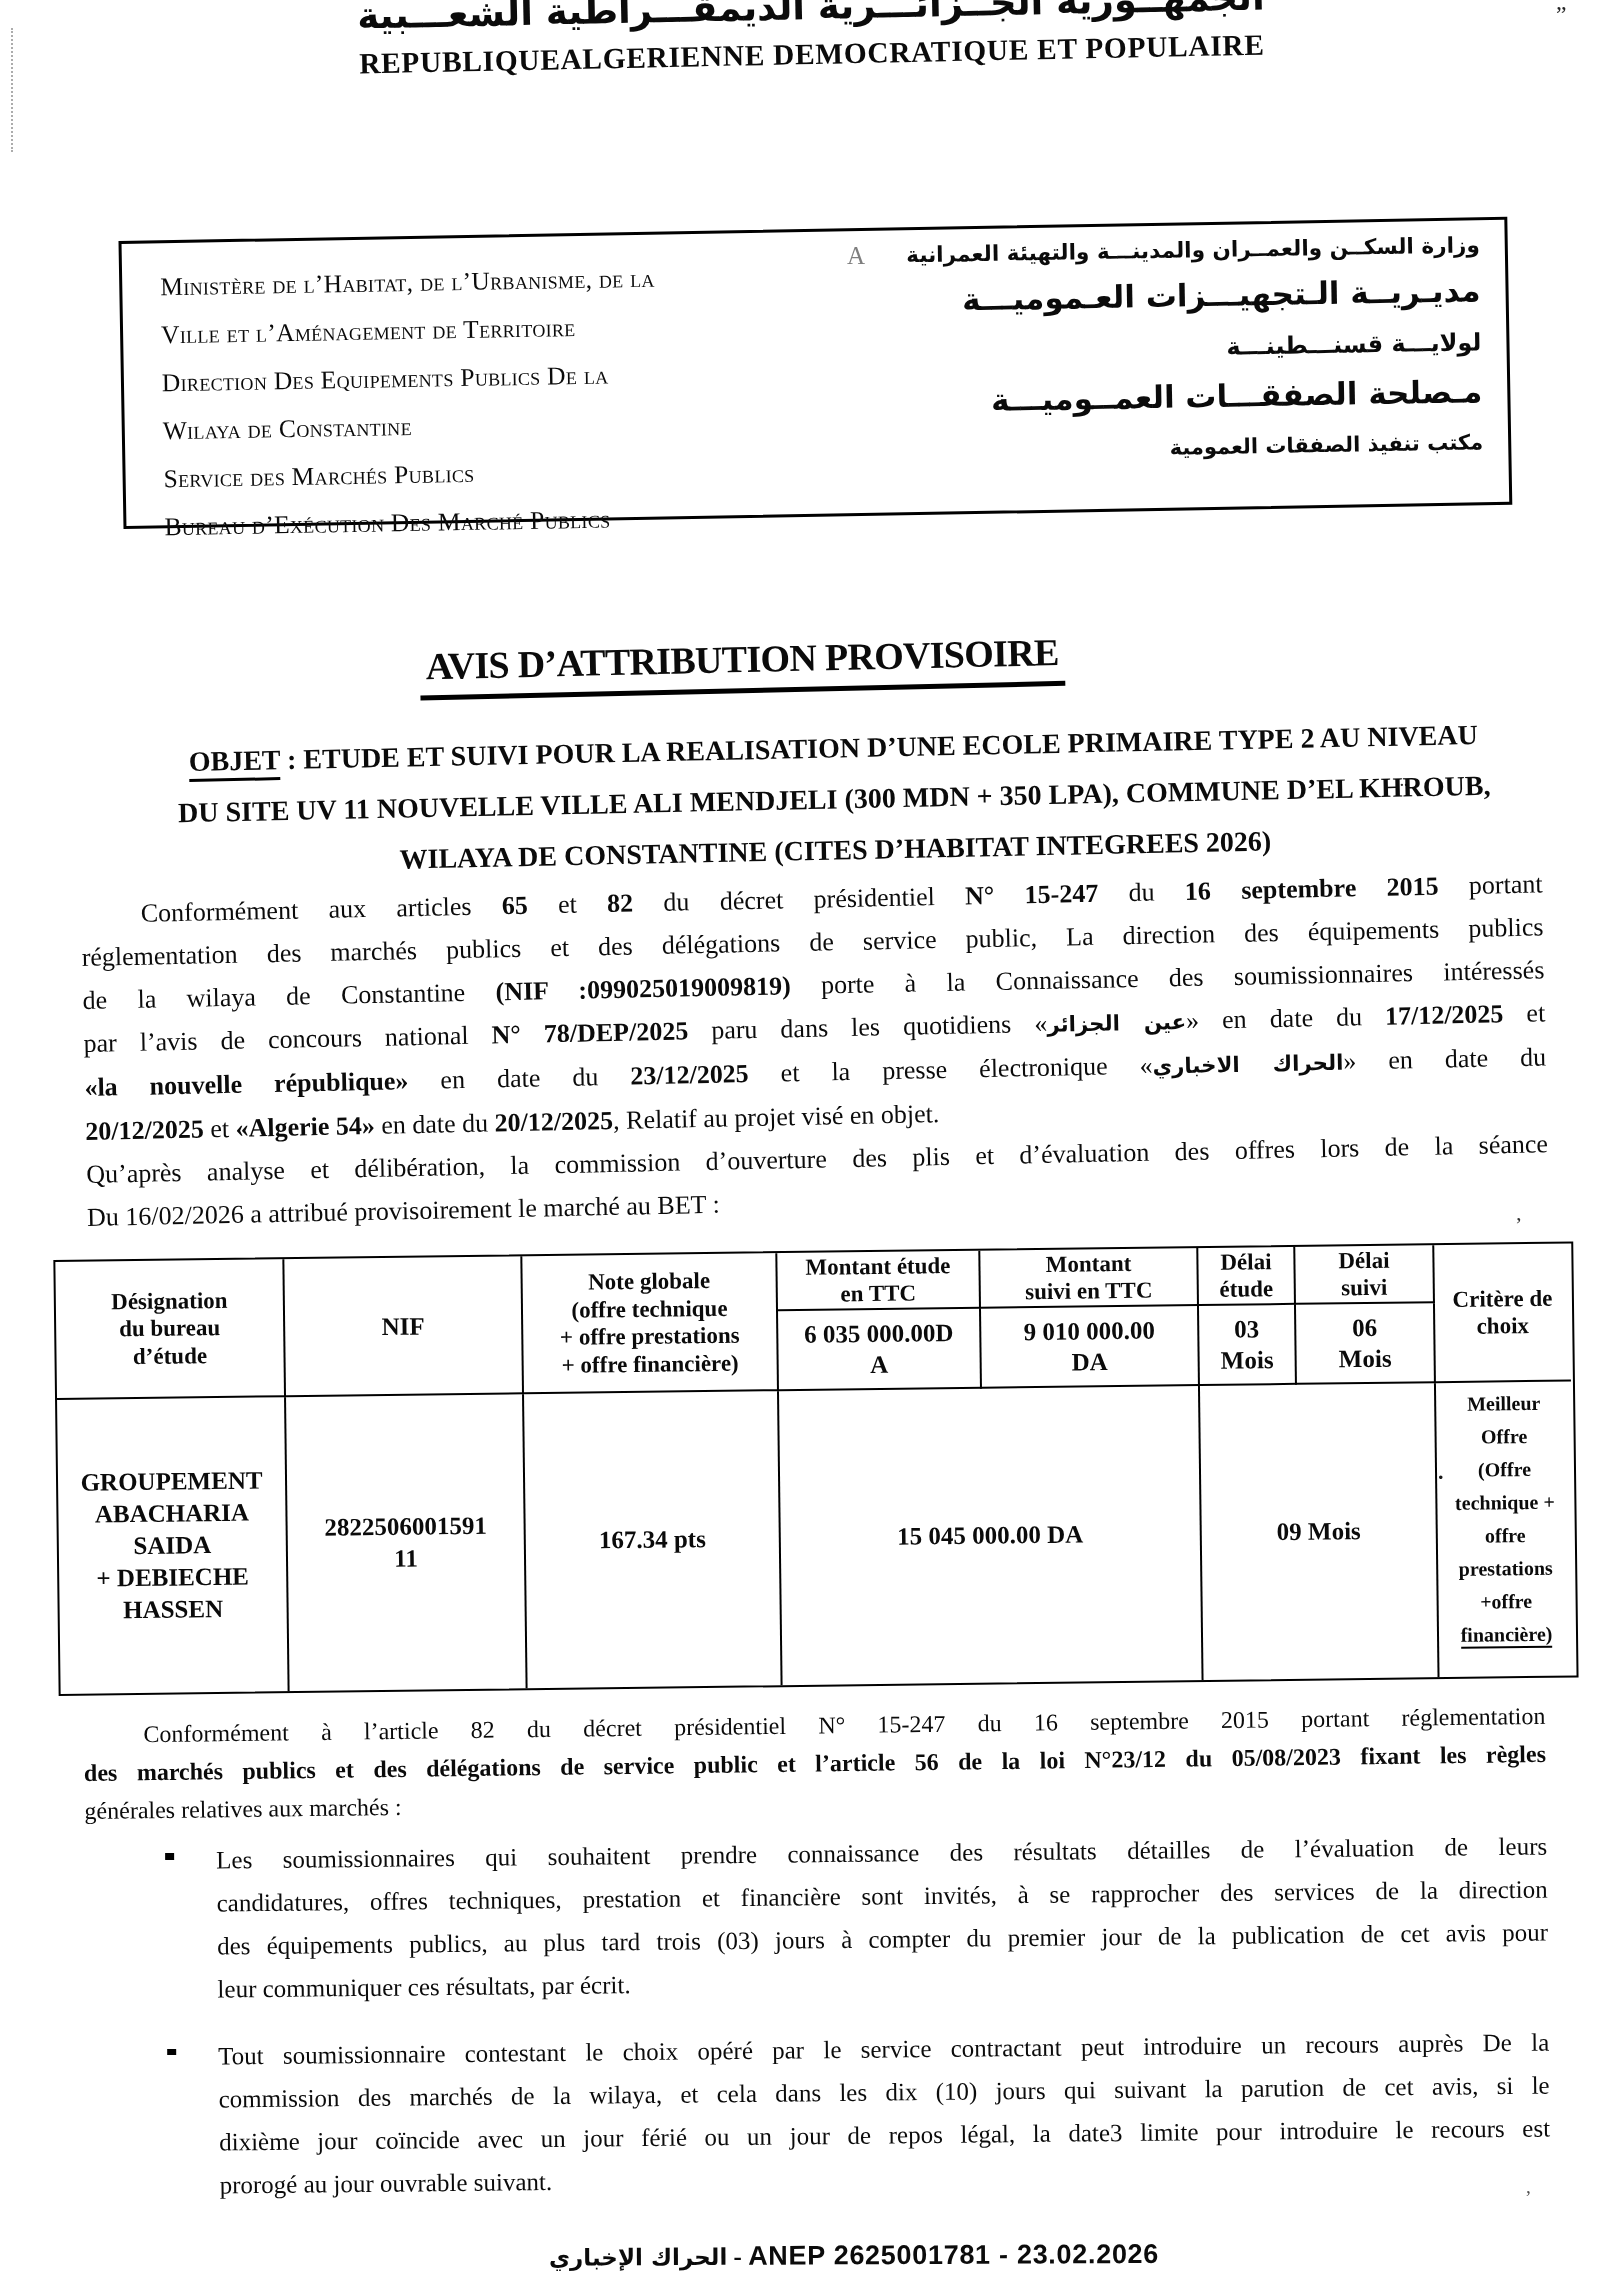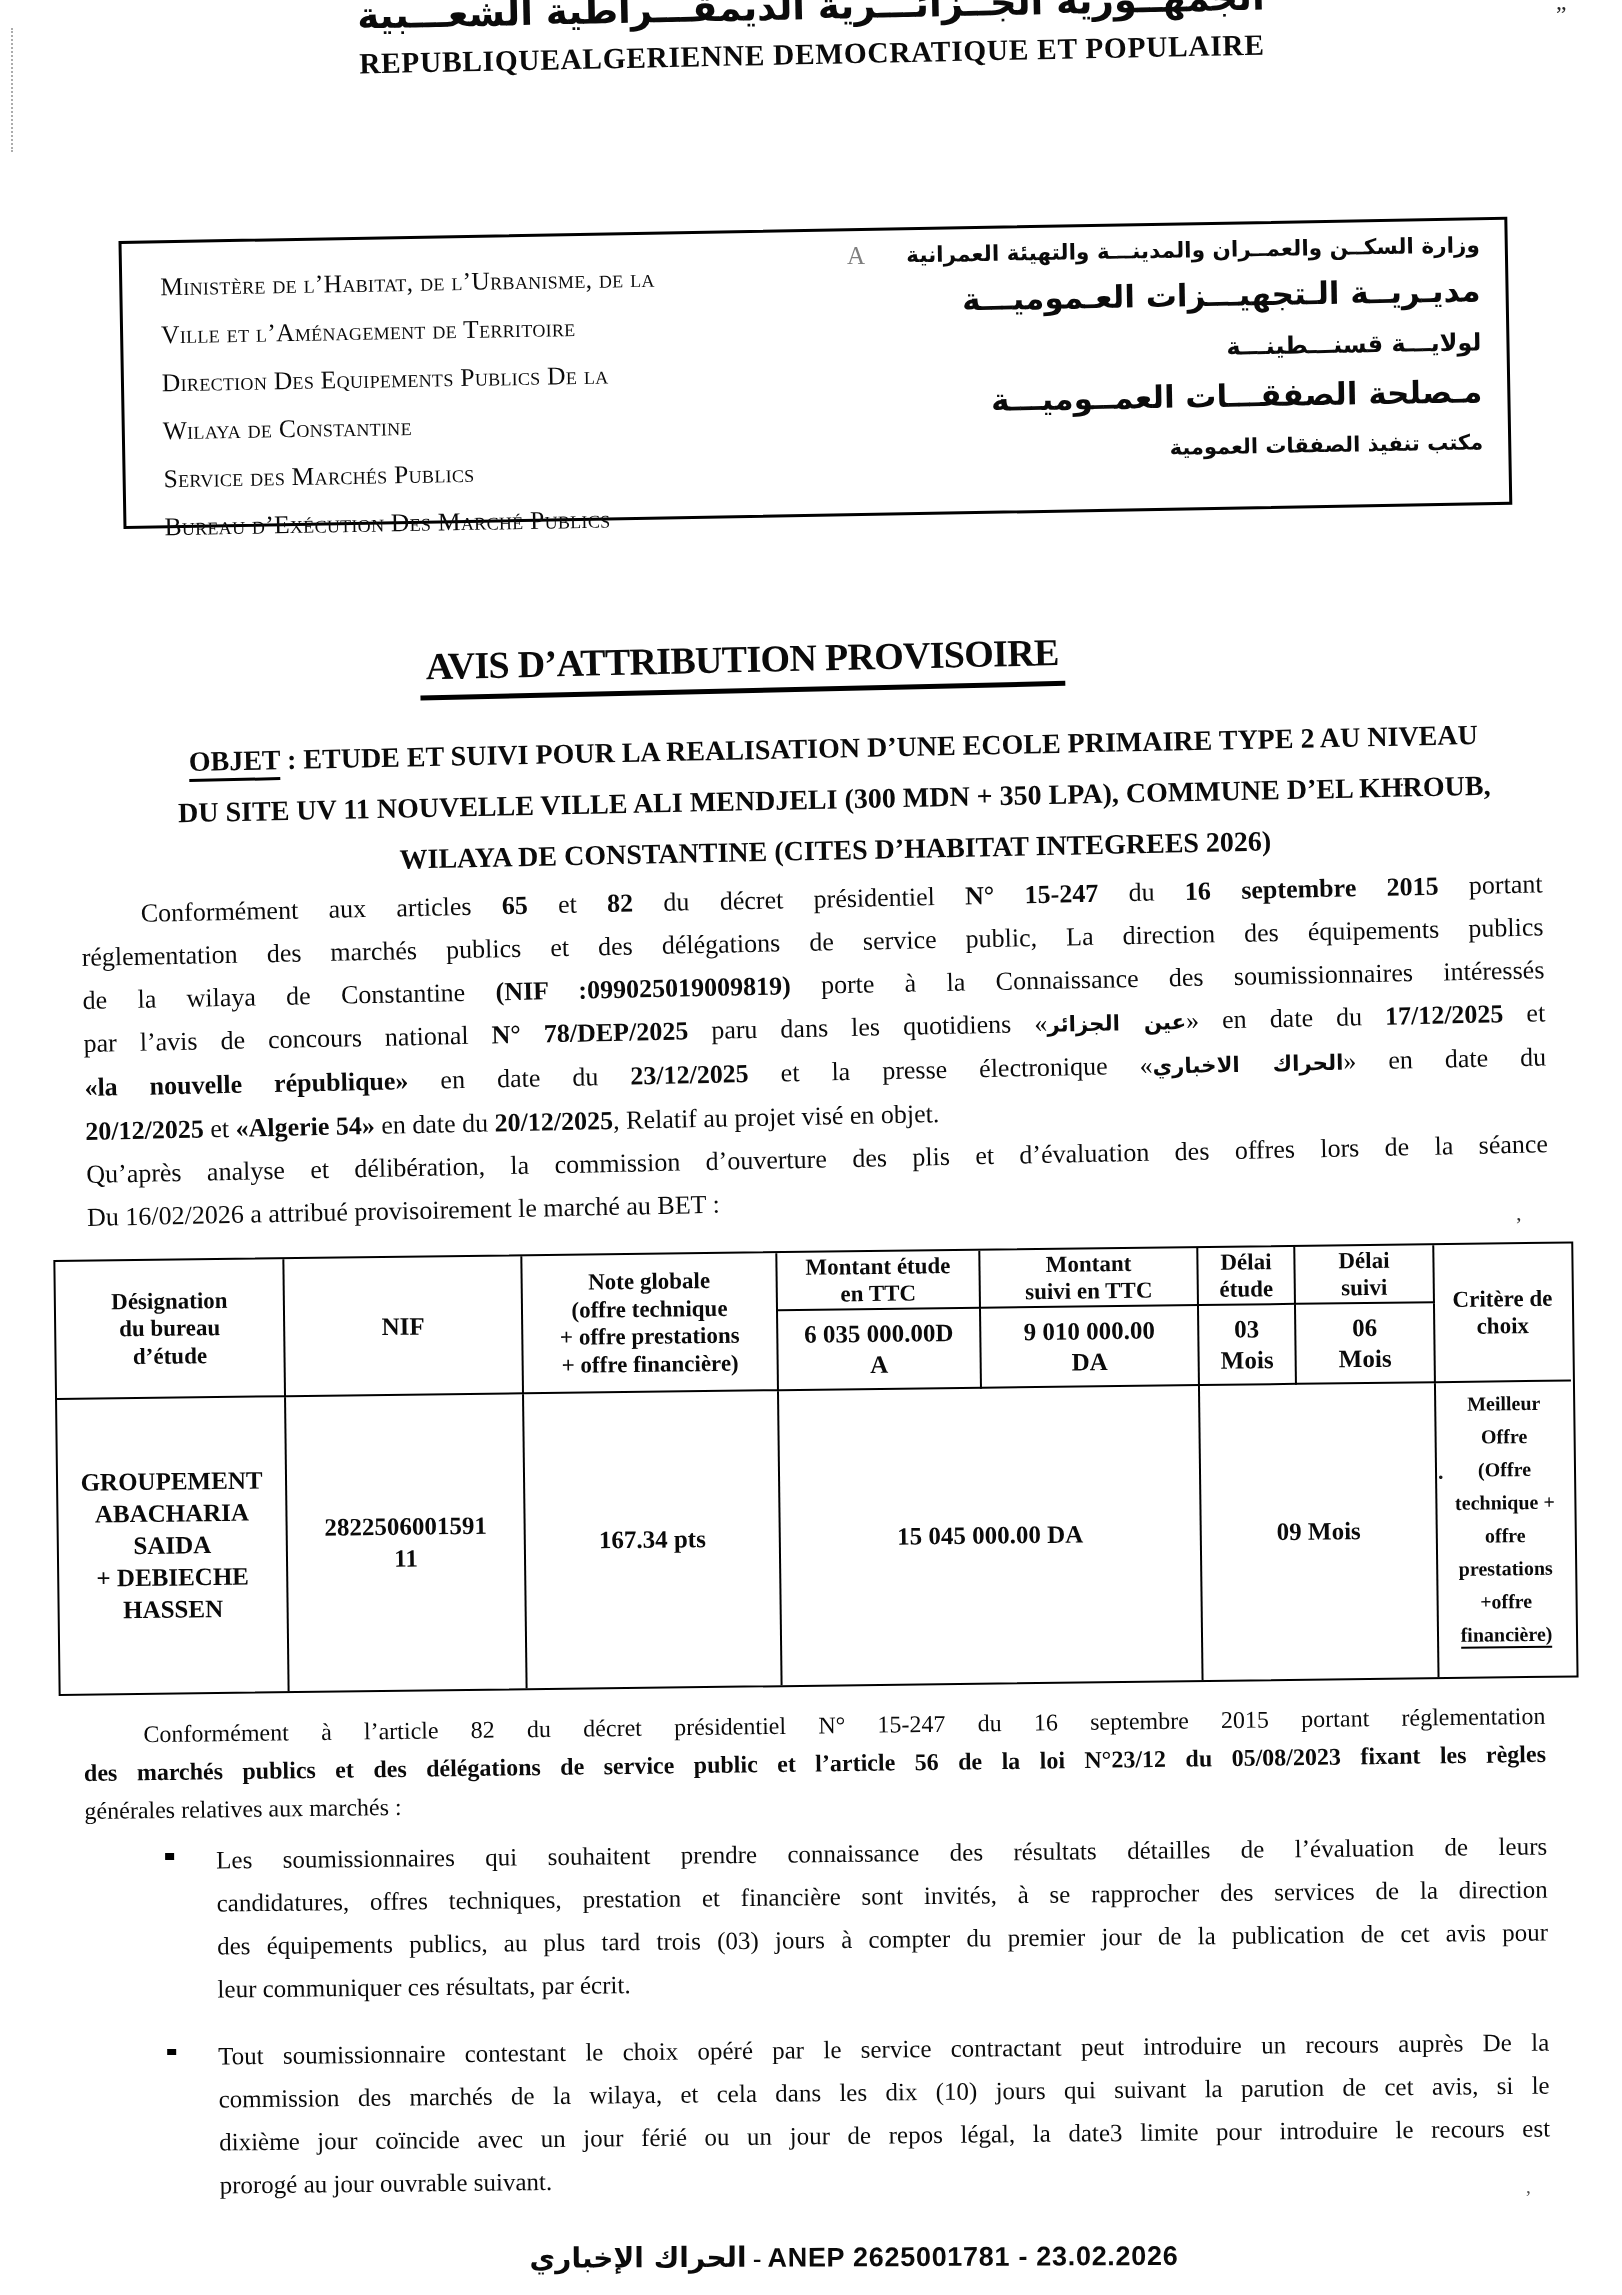--- a/index.html
+++ b/index.html
@@ -74,21 +74,21 @@
   .td-critere .uu { border-bottom:2.6px solid #000; padding-bottom:1.3px; }
 
   
   .bullets { left:167px; top:1839px; width:1382px; font-size:25px; }
   .bullet { position:relative; padding-left:51px; margin-bottom:23.6px; }
   .bullet .line { line-height:43px; }
   .marker { position:absolute; left:0; top:14.4px; width:8.5px; height:6.5px; background:#000; }
 
   
   .footer { left:0; top:2244px; width:1623px; text-align:center; padding-left:85px; }
-  .f-ar { font-size:28px; font-weight:bold; }
+  .f-ar { font-size:23px; font-weight:bold; }
   .f-sep { font-size:25px; font-weight:bold; }
   .f-anep { font-family:"Liberation Sans", sans-serif; font-weight:bold; font-size:27px; letter-spacing:0.7px; }
 
   
   .artifact { position:absolute; color:#000; font-family:"Liberation Serif", serif; line-height:1; }
   .edge-dots { position:absolute; left:10.5px; top:27.5px; width:1.3px; height:124px;
     border-left:2px dotted #8a8a8a; opacity:0.7; }
 </style>
 </head>
 <body>

